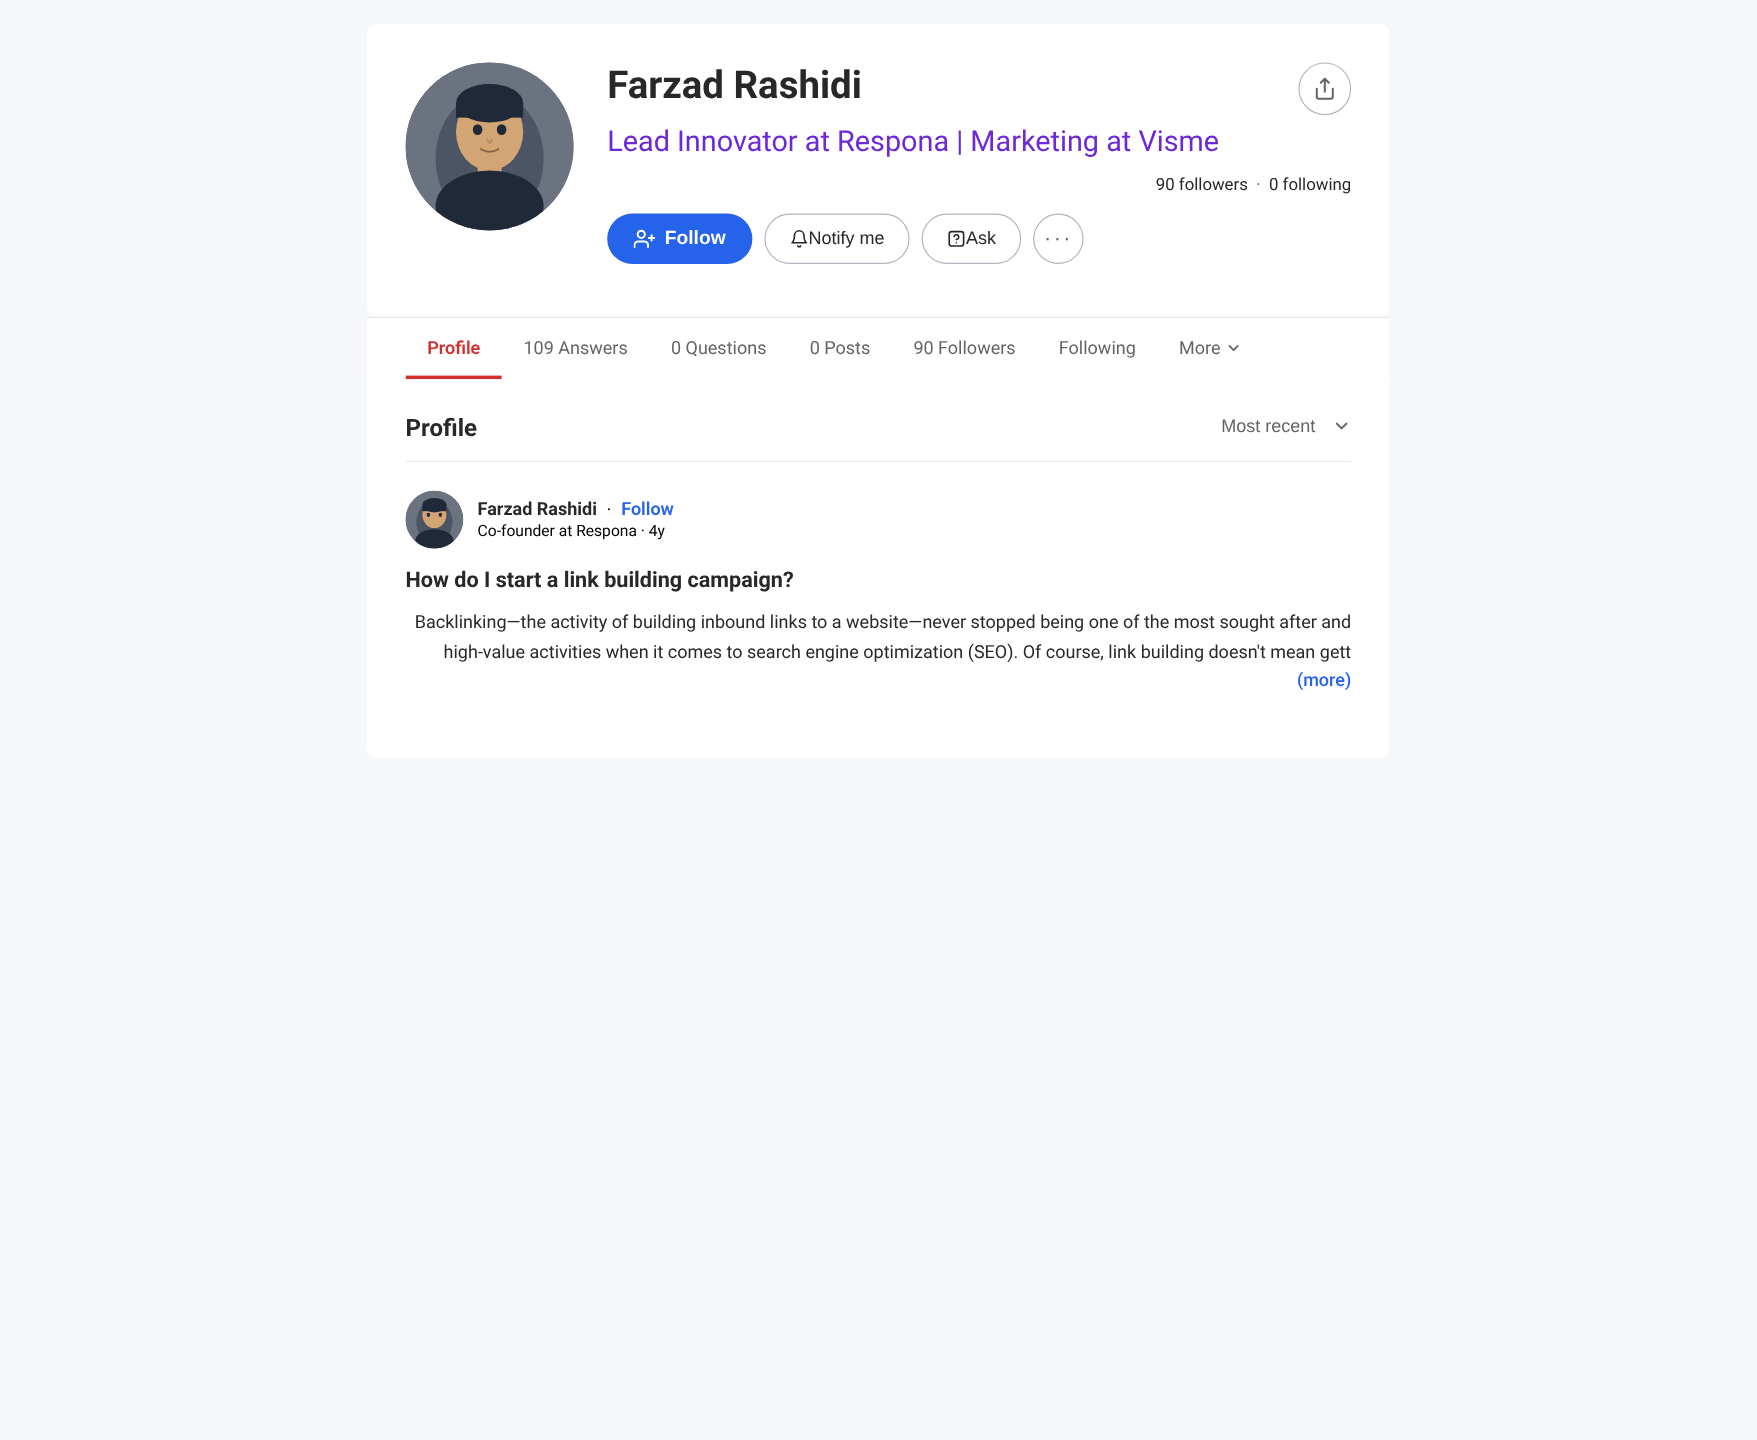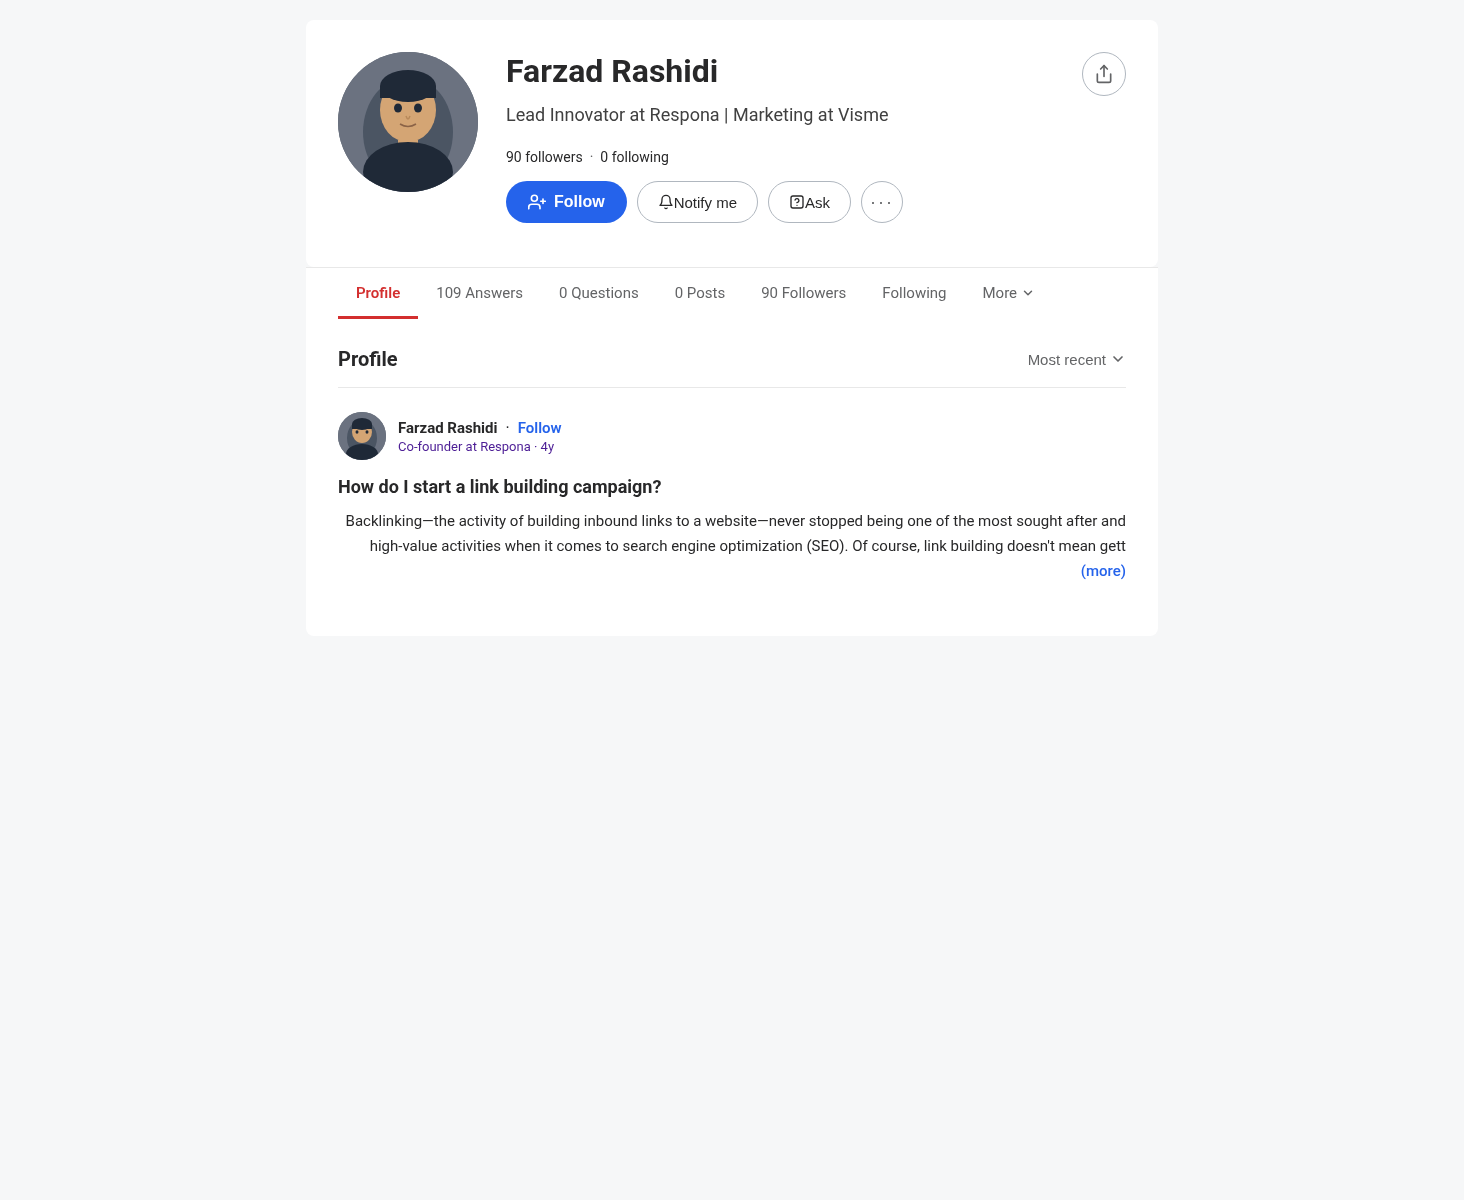--- a/index.html
+++ b/index.html
@@ -65,29 +65,30 @@
       border: 1.5px solid #b0b7bf;
       background: #fff;
       cursor: pointer;
       display: flex;
       align-items: center;
       justify-content: center;
       color: #636466;
       flex-shrink: 0;
     }
     .profile-tagline {
-      font-size: 18px;
-      color: #404040;
+      font-size: 24px;
+      color: #6d28d9;
       margin-top: 6px;
       line-height: 1.4;
     }
     .profile-stats {
       font-size: 14px;
       color: #636466;
-      margin-top: 22px;
+      margin-top: 10px;
+      text-align: right;
     }
     .profile-stats span {
       color: #282829;
     }
     .profile-actions {
       display: flex;
       gap: 10px;
       margin-top: 16px;
       flex-wrap: wrap;
     }
@@ -189,21 +190,21 @@
       margin-bottom: 16px;
     }
     .content-title {
       font-size: 20px;
       font-weight: 700;
       color: #282829;
     }
     .sort-btn {
       display: flex;
       align-items: flex-start;
-      gap: 4px;
+      gap: 14px;
       color: #636466;
       font-size: 15px;
       cursor: pointer;
       background: none;
       border: none;
       font-weight: 500;
     }
     .divider {
       border: none;
       border-top: 1px solid #e8e8e8;
@@ -243,21 +244,21 @@
       color: #282829;
     }
     .post-follow-link {
       color: #2563eb;
       font-size: 15px;
       font-weight: 600;
       cursor: pointer;
     }
     .post-author-meta {
       font-size: 13px;
-      color: #4c1d95;
+      color: #000000;
       margin-top: 2px;
     }
     .post-question {
       font-size: 18px;
       font-weight: 700;
       color: #282829;
       margin-bottom: 10px;
       line-height: 1.4;
     }
     .post-body {

